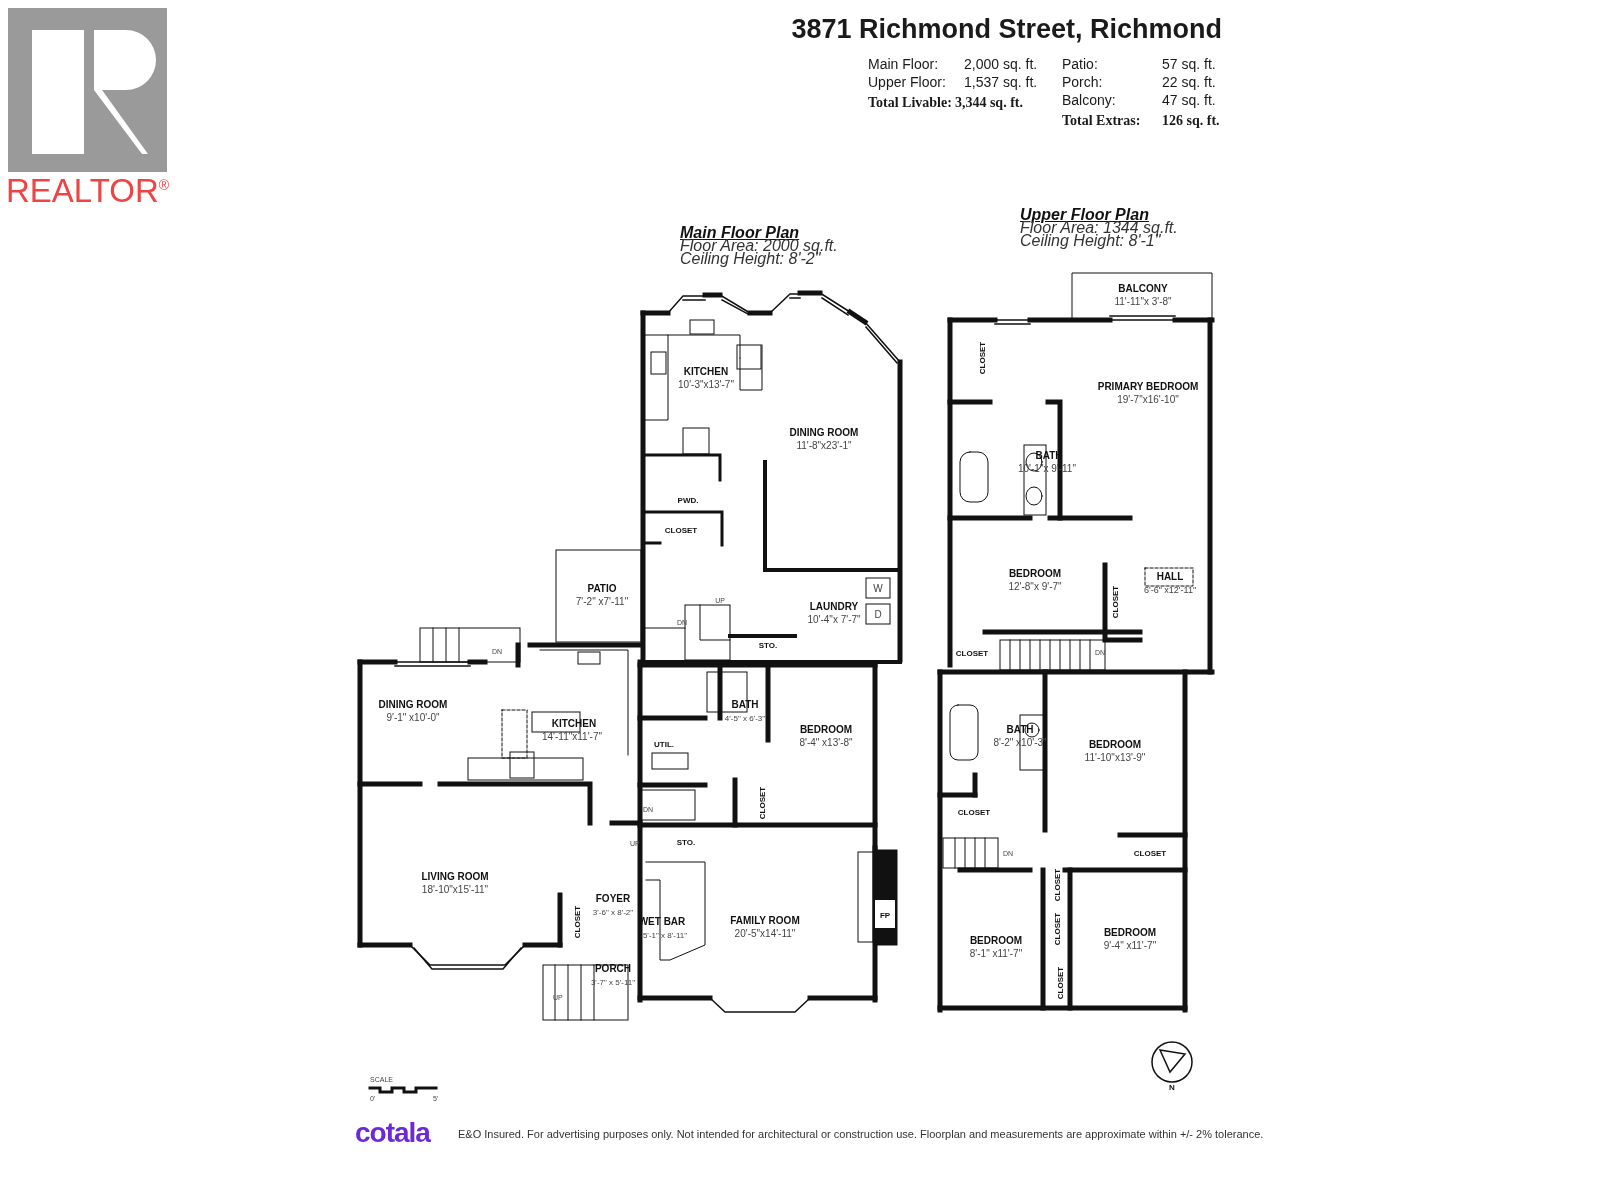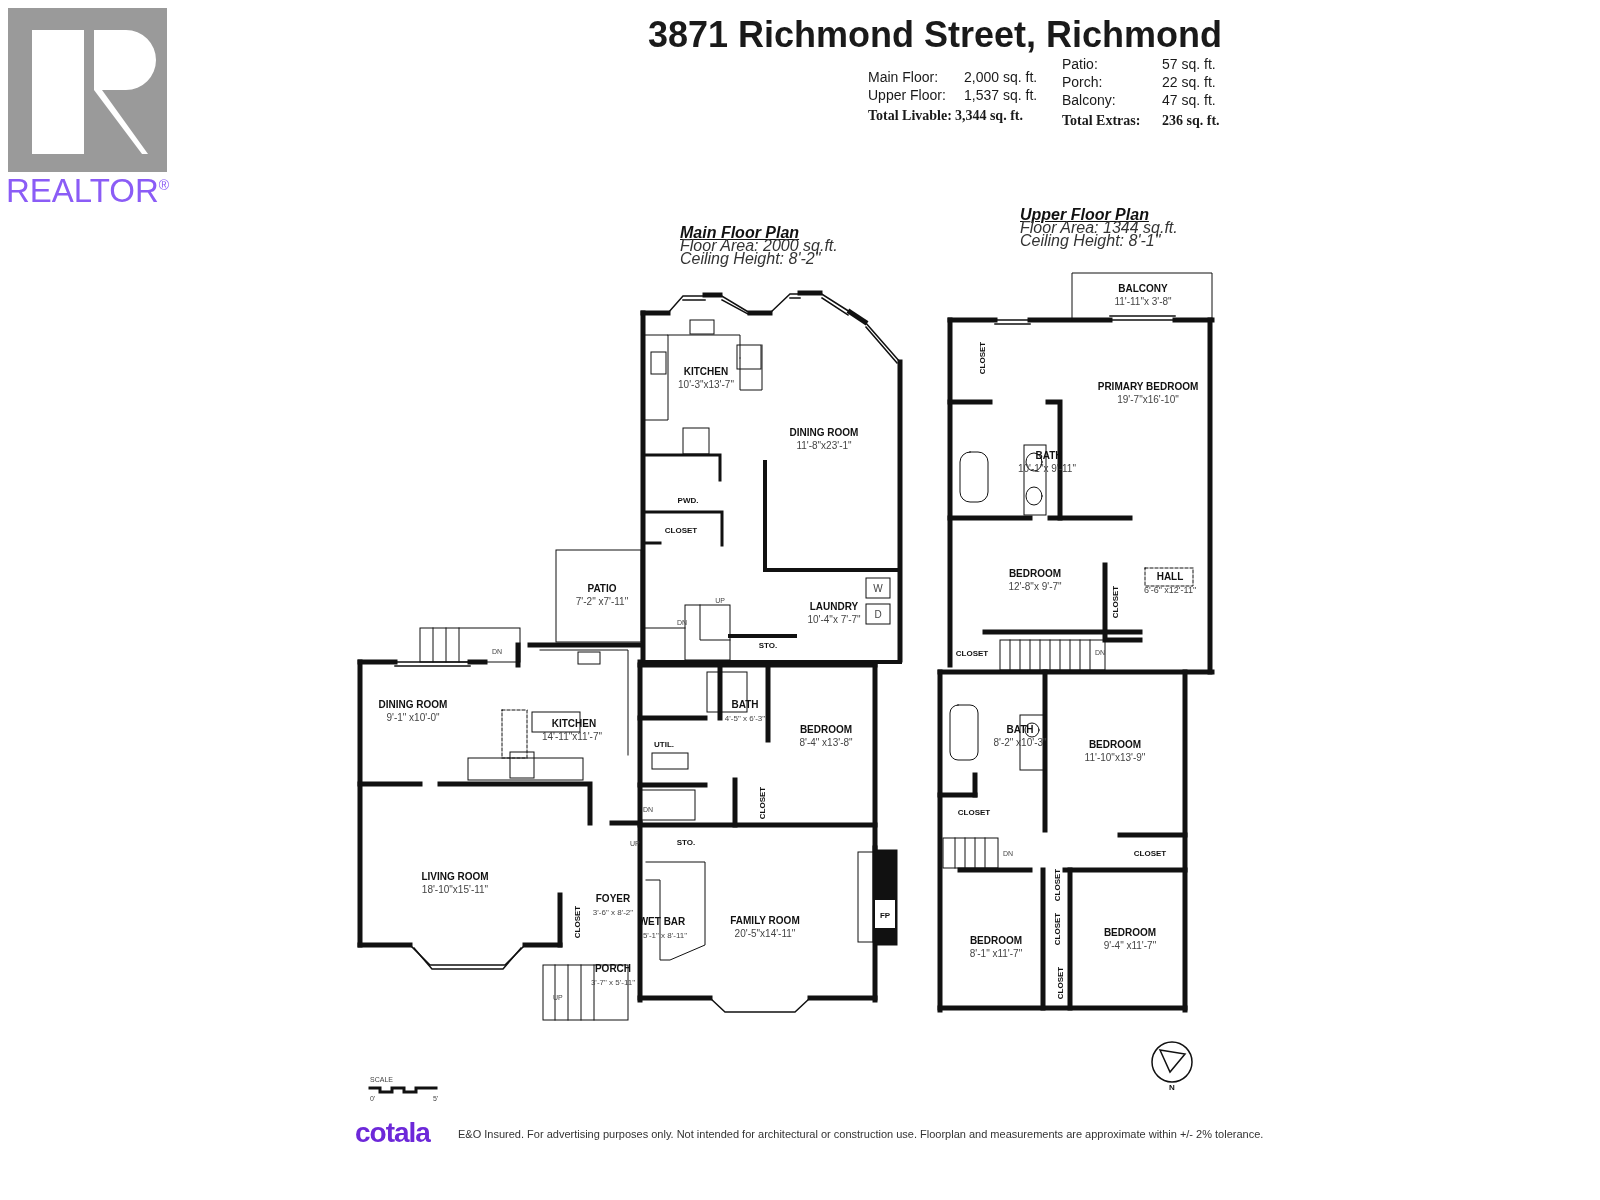--- a/index.html
+++ b/index.html
@@ -1,24 +1,24 @@
 <!DOCTYPE html>
 <html><head>
 <meta charset="utf-8">
 <style>
   html, body { margin: 0; padding: 0; background: #ffffff; }
   body { width: 1600px; height: 1200px; position: relative; overflow: hidden;
          font-family: "DejaVu Sans", sans-serif; color: #1a1a1a; }
   .abs { position: absolute; }
   .logo-box { left: 8px; top: 8px; width: 159px; height: 164px; background: #9a9a9a; }
   .logo-word { left: 6px; top: 172px; font-family: "Liberation Sans", sans-serif;
-               font-size: 33px; color: #8b5cf6; letter-spacing: 0px; }
+               font-size: 33px; color: #ef4444; letter-spacing: 0px; }
   .logo-word sup { font-size: 14px; }
   .title { top: 14px; right: 378px; font-family: "Liberation Sans", sans-serif;
-           font-weight: bold; font-size: 36px; white-space: nowrap; }
+           font-weight: bold; font-size: 27px; white-space: nowrap; }
   .stats { font-family: "Liberation Sans", sans-serif; font-size: 14px; line-height: 18px; }
   .stats .row { display: flex; }
   .stats .lbl { display: inline-block; }
   .stats .bold { font-weight: bold; font-family: Liberation Serif, serif; }
   .plan-head { font-family: "Liberation Sans", sans-serif; font-size: 16px; line-height: 13px; color: #333; font-style: italic; }
   .plan-head .h { font-weight: bold; text-decoration: underline; color: #111; }
   svg text { font-family: "Liberation Sans", sans-serif; }
   .room-name { font-size: 10px; font-weight: bold; fill: #111; }
   .room-dim { font-size: 10px; fill: #444; }
   .small-lbl { font-size: 8px; font-weight: bold; fill: #111; }
@@ -35,21 +35,21 @@
     <rect x="0" y="0" width="159" height="164" fill="#9a9a9a"></rect>
     <rect x="24" y="22" width="52" height="124" fill="#ffffff"></rect>
     <path d="M86 22 H118 A28 28 0 0 1 118 82 H94 L140 146 H86 Z" fill="#ffffff"></path>
     <path d="M86 82 L86 146 L134 146 Z" fill="#9a9a9a"></path>
   </svg>
 </div>
 <div class="abs logo-word"><span>REALTOR</span><sup>®</sup></div>
 
 <div class="abs title">3871 Richmond Street, Richmond</div>
 
-<div class="abs stats" style="left:868px; top:68px;">
+<div class="abs stats" style="left:868px; top:55px;">
   <div class="row">
     <span class="lbl" style="width:96px">Main Floor:</span>
     <span>2,000 sq. ft.</span>
   </div>
   <div class="row">
     <span class="lbl" style="width:96px">Upper Floor:</span>
     <span>1,537 sq. ft.</span>
   </div>
   <div class="row bold" style="margin-top:3px">
     <span class="lbl">Total Livable:</span>
@@ -65,21 +65,21 @@
   <div class="row">
     <span class="lbl" style="width:100px">Porch:</span>
     <span>22 sq. ft.</span>
   </div>
   <div class="row">
     <span class="lbl" style="width:100px">Balcony:</span>
     <span>47 sq. ft.</span>
   </div>
   <div class="row bold" style="margin-top:3px">
     <span class="lbl" style="width:100px">Total Extras:</span>
-    <span>236 sq. ft.</span>
+    <span>126 sq. ft.</span>
   </div>
 </div>
 
 <div class="abs plan-head" style="left:680px; top:226px;">
   <div class="h">Main Floor Plan</div>
   <div>Floor Area: 2000 sq.ft.</div>
   <div>Ceiling Height: 8'-2"</div>
 </div>
 <div class="abs plan-head" style="left:1020px; top:208px;">
   <div class="h">Upper Floor Plan</div>

